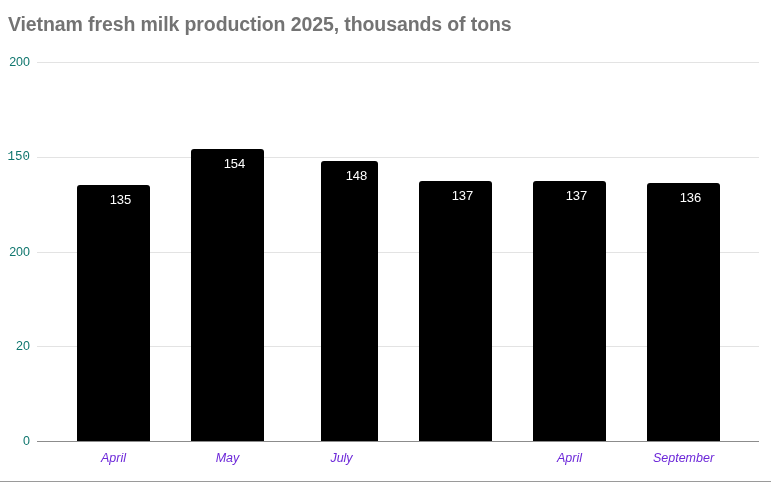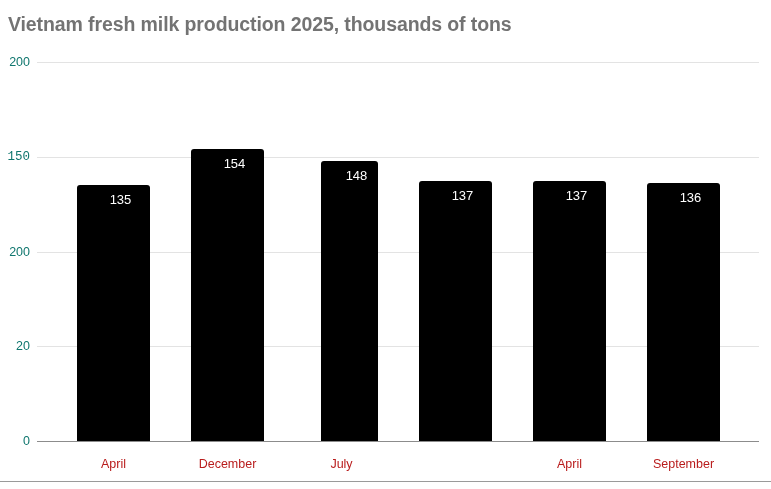--- a/index.html
+++ b/index.html
@@ -108,26 +108,27 @@
   
   #xaxis-layer {
     position: absolute;
     left: 37px;
     top: 447px;
     width: 722px;
     height: 20px;
   }
   .x-tick {
     position: absolute;
-    top: 10px;
+    top: 4px;
     text-align: center;
     font-size: 12.5px;
-    color: #b91c1c;
+    color: #6d28d9;
     line-height: 15px;
     white-space: nowrap;
+    font-style: italic;
   }
 
   
   #bottom-rule {
     position: absolute;
     left: 0;
     top: 481px;
     width: 771px;
     height: 1px;
     background: #9a9a9a;
@@ -191,21 +192,21 @@
     <div class="bar-group" style="left:610px; width:73px;">
       <div class="bar" style="height:257.7px;">
         <span class="bar-value">136</span>
       </div>
     </div>
 
   </div>
 
   <div id="xaxis-layer">
     <div class="x-tick" style="left:26px;  width:101px;">April</div>
-    <div class="x-tick" style="left:140px; width:101px;">December</div>
+    <div class="x-tick" style="left:140px; width:101px;">May</div>
     <div class="x-tick" style="left:254px; width:101px;">July</div>
     <div class="x-tick" style="left:482px; width:101px;">April</div>
     <div class="x-tick" style="left:596px; width:101px;text-align:center;">September</div>
   </div>
 
   <div id="bottom-rule"></div>
 
 </div>
 
 </body></html>

